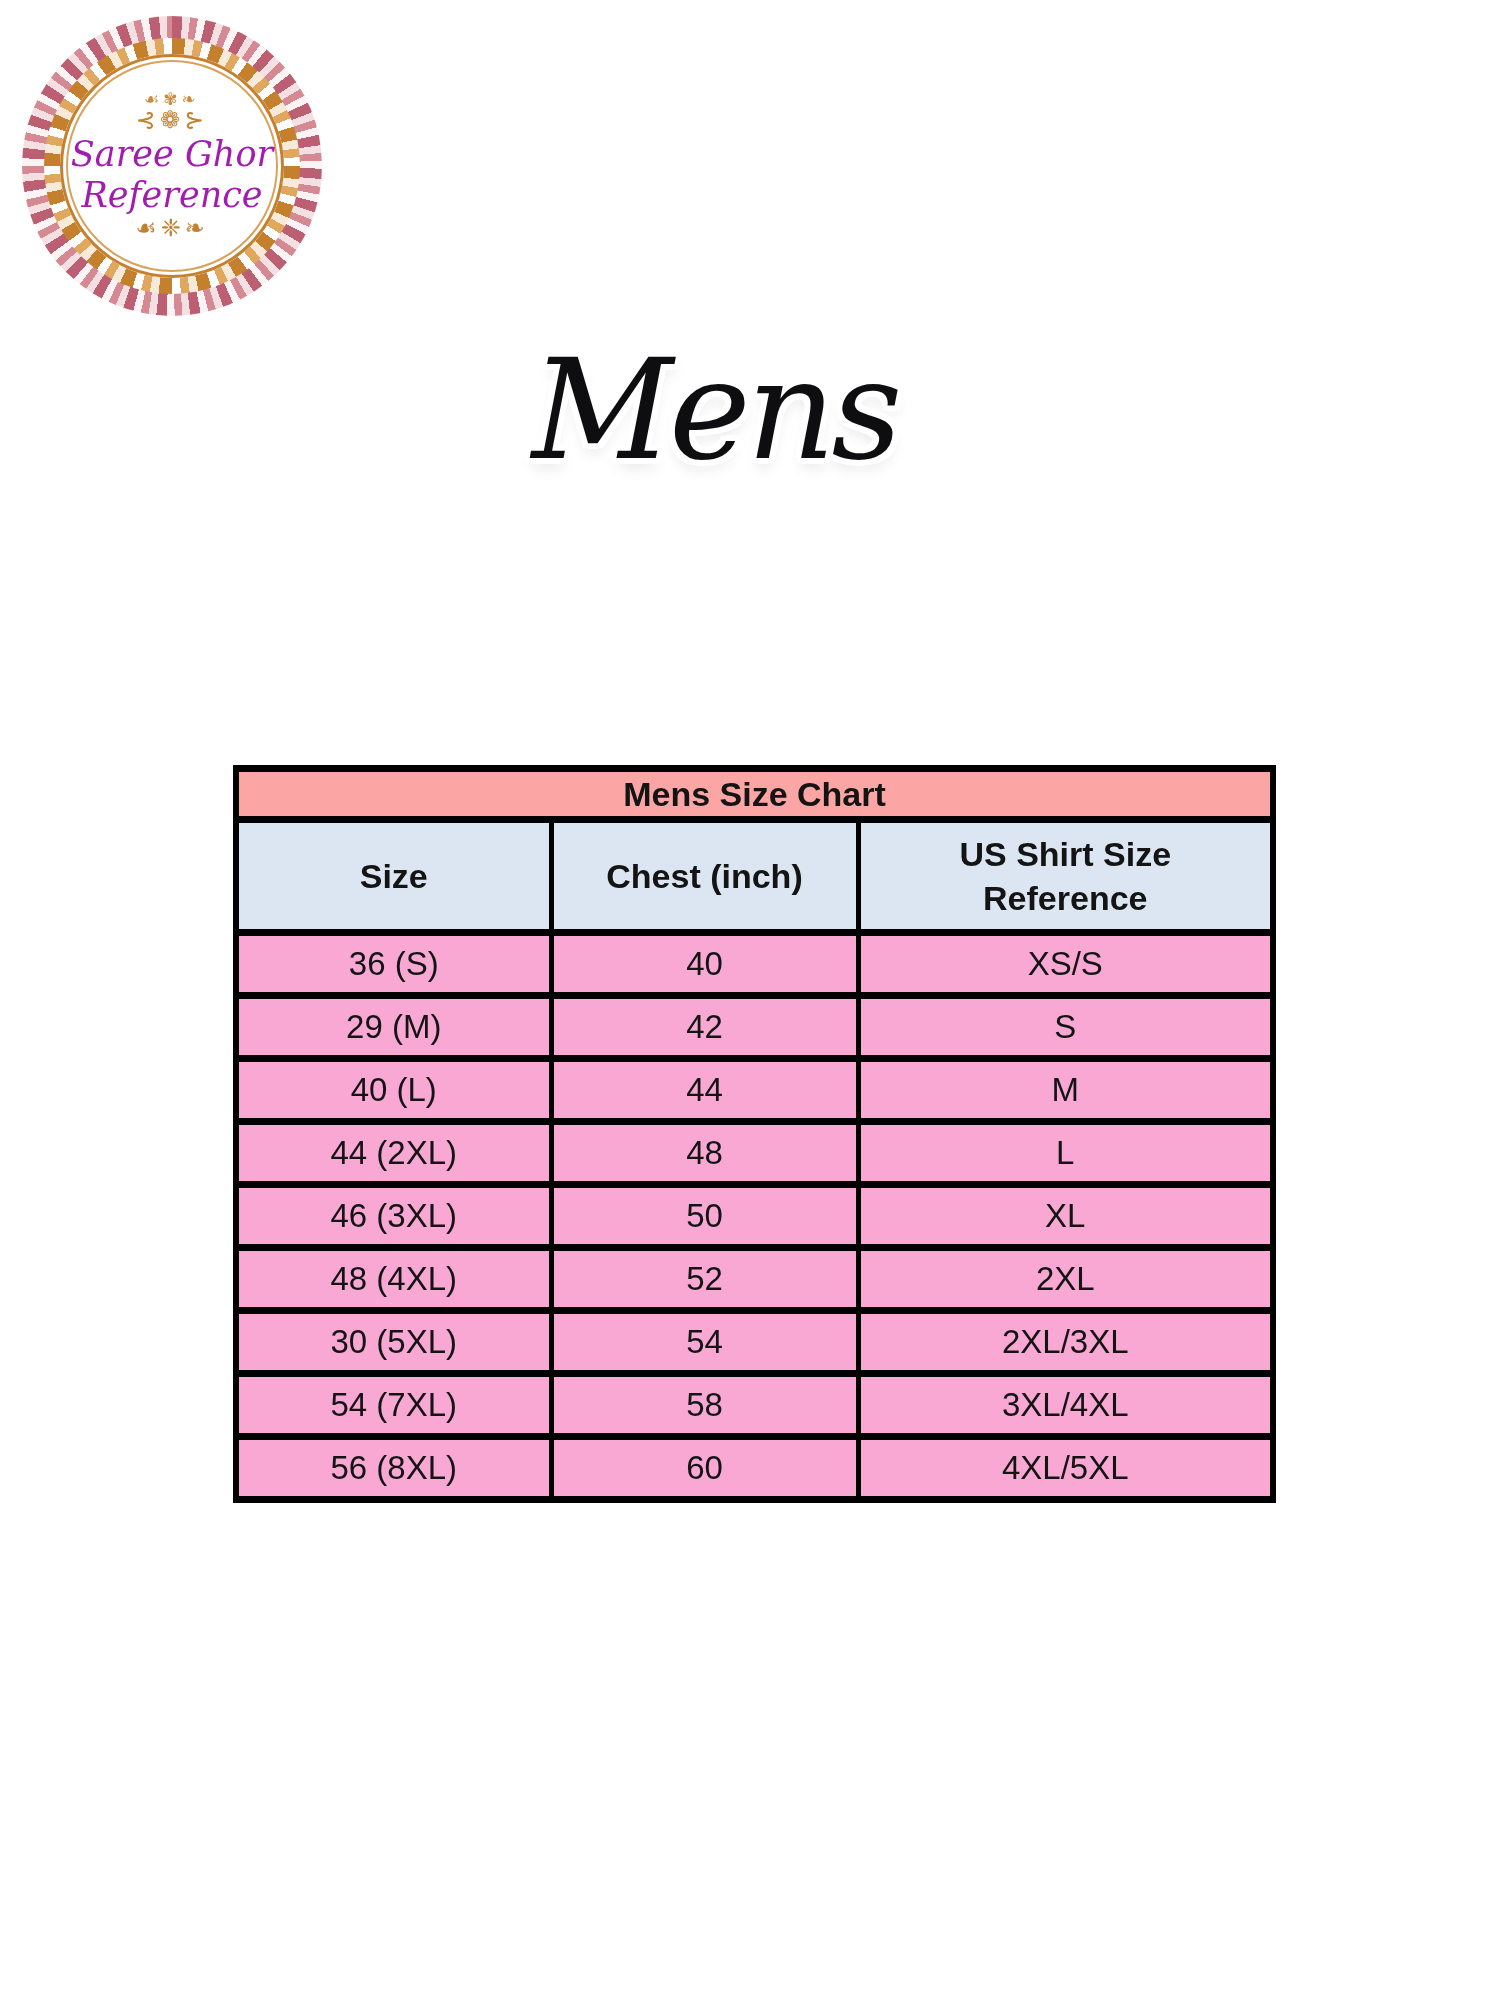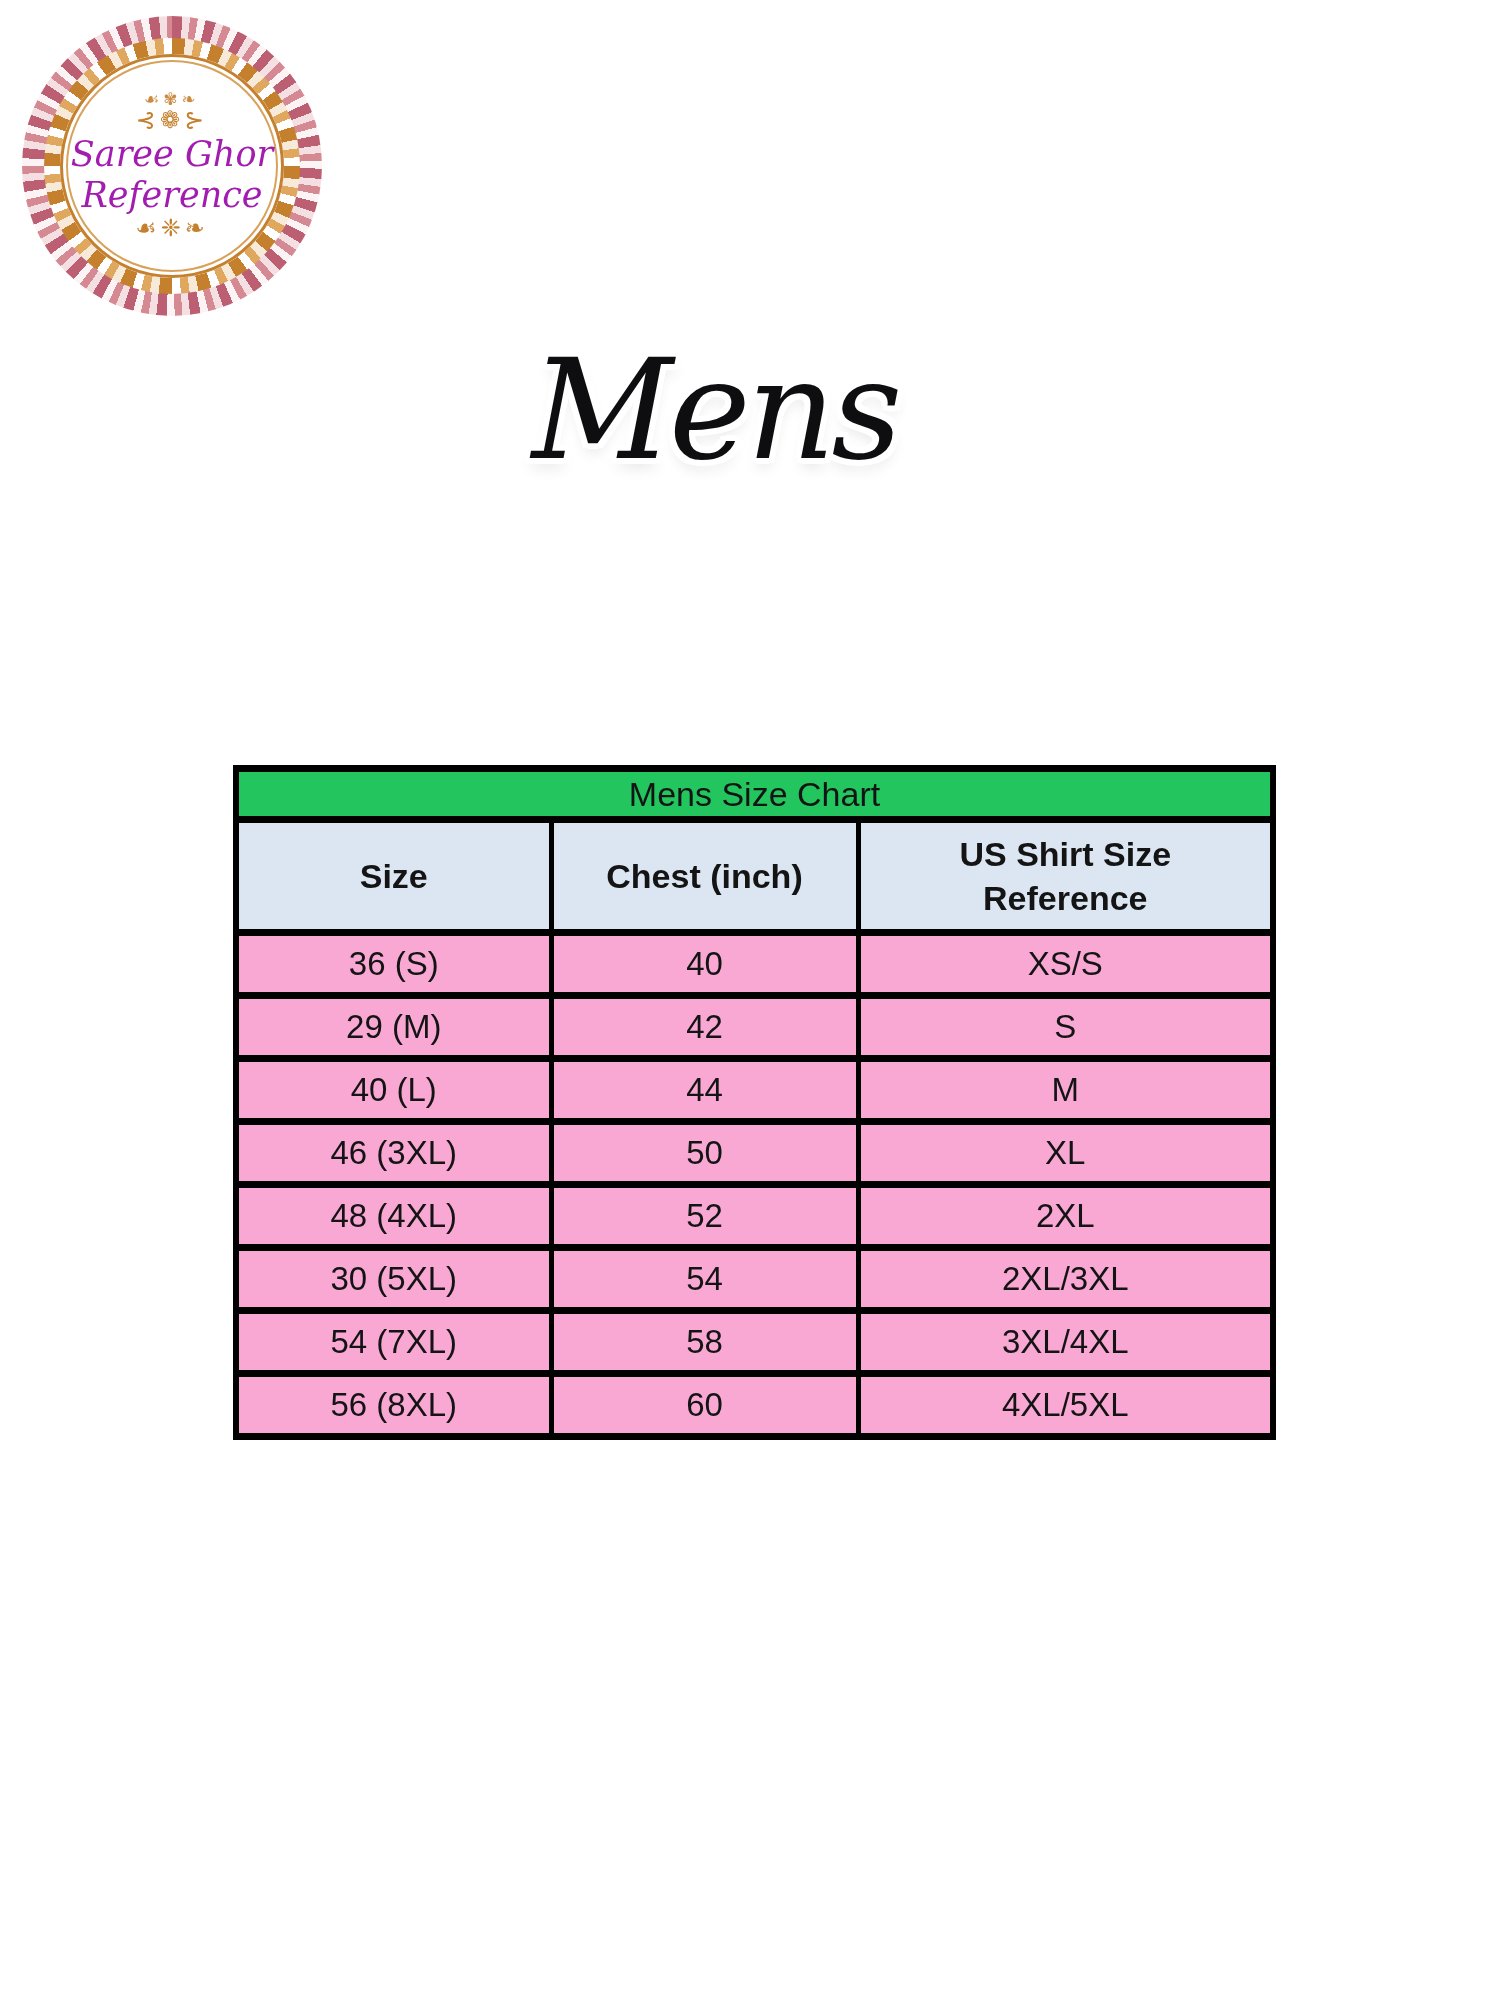--- a/index.html
+++ b/index.html
@@ -66,23 +66,23 @@
     color: #141414;
   }
   table.size-chart th, table.size-chart td {
     border: solid #000;
     border-width: 7px 5px;
     text-align: center;
     vertical-align: middle;
     padding: 0;
   }
   th.chart-title {
-    background: #22c55e;
+    background: #fca5a5;
     height: 44px;
-    font-size: 34px; font-weight: normal;
+    font-size: 34px; font-weight: bold;
   }
   tr.col-headers th {
     background: #dce6f3;
     height: 106px;
     font-size: 34px; font-weight: bold;
     line-height: 1.3;
     white-space: pre-line;
   }
   table.size-chart td {
     background: #f9a8d4;
@@ -134,20 +134,25 @@
         <td>29 (M)</td>
         <td>42</td>
         <td>S</td>
       </tr>
       <tr>
         <td>40 (L)</td>
         <td>44</td>
         <td>M</td>
       </tr>
       <tr>
+        <td>44 (2XL)</td>
+        <td>48</td>
+        <td>L</td>
+      </tr>
+      <tr>
         <td>46 (3XL)</td>
         <td>50</td>
         <td>XL</td>
       </tr>
       <tr>
         <td>48 (4XL)</td>
         <td>52</td>
         <td>2XL</td>
       </tr>
       <tr>

